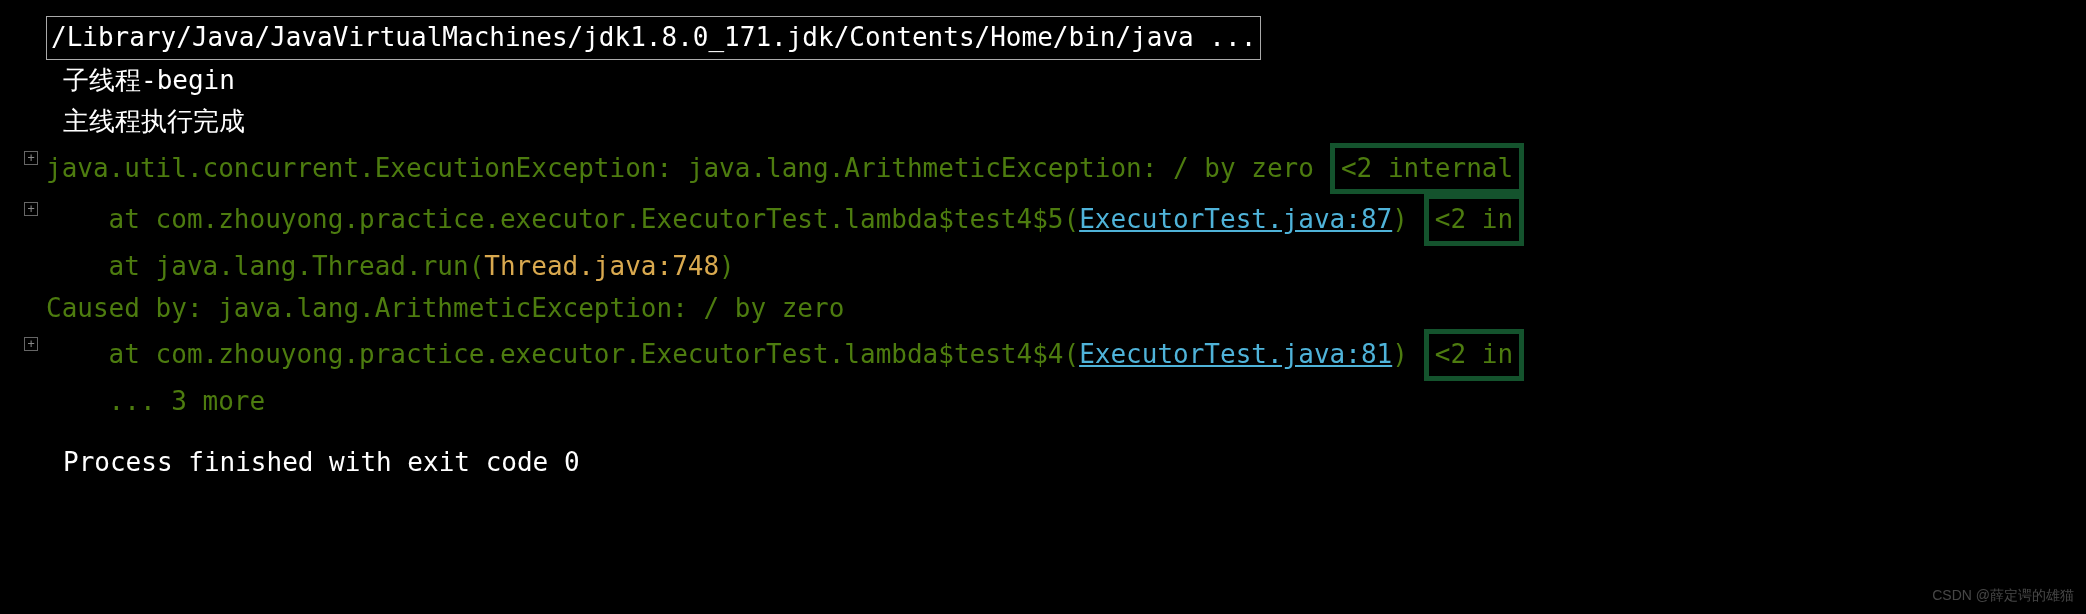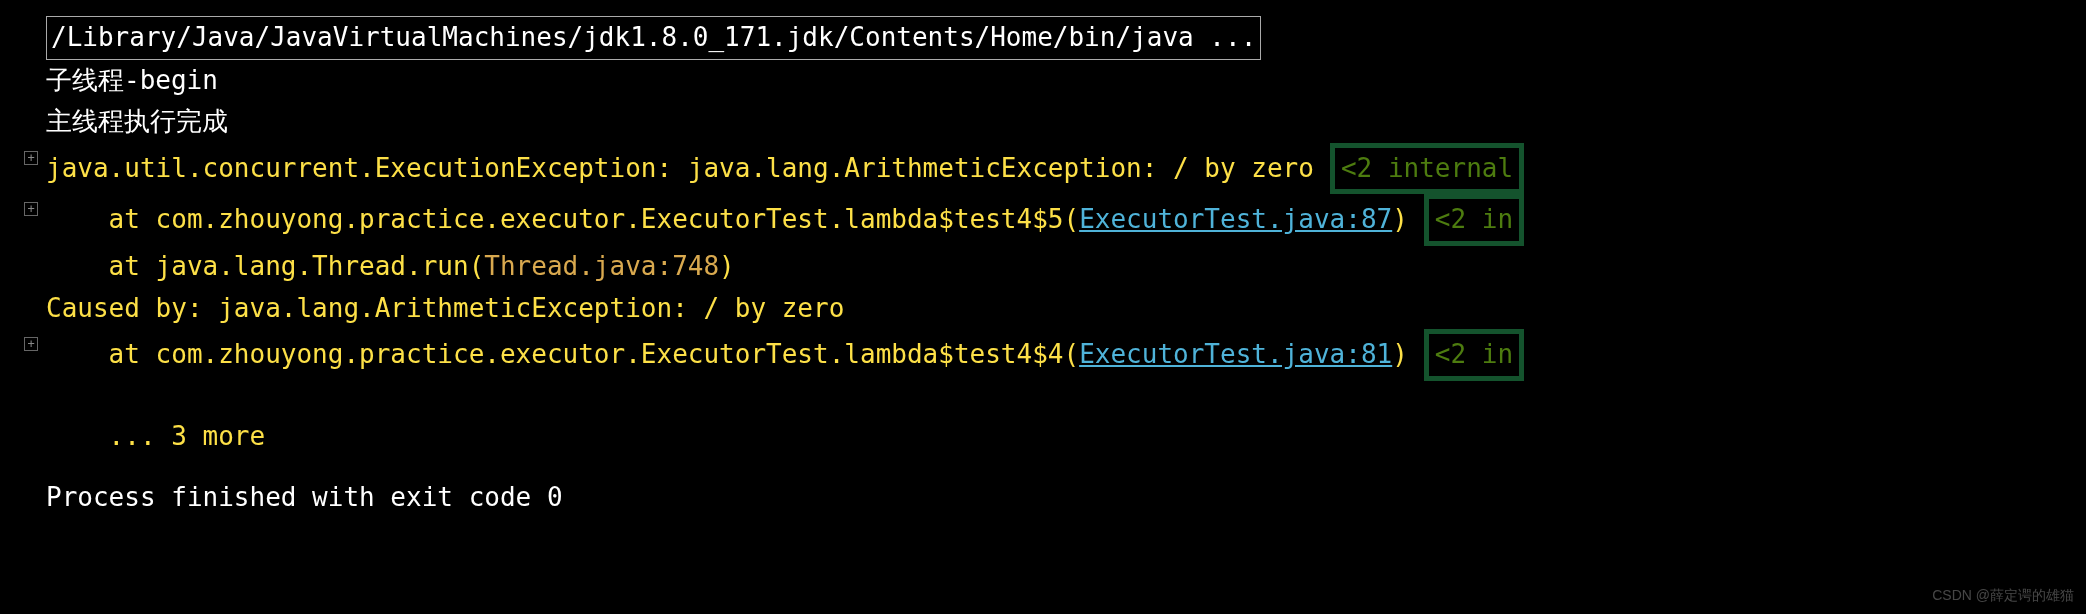--- a/index.html
+++ b/index.html
@@ -52,23 +52,24 @@
       align-items: center;
     }
     .header-line {
       border: 1px solid #aaaaaa;
       display: inline-block;
       padding: 0 4px;
       color: #ffffff;
     }
     .white-text {
       color: #ffffff;
+      margin-left: 17px;
     }
     .error-red {
-      color: #fde047;
+      color: #4d7c0f;
     }
     .link-blue {
       color: #4fb3d9;
       text-decoration: underline;
       cursor: pointer;
     }
     .link-yellow {
       color: #d9a94f;
       cursor: pointer;
     }
@@ -163,21 +164,21 @@
       <span class="error-red" style="white-space: pre;">    at com.zhouyong.practice.executor.ExecutorTest.lambda$test4$4(</span>
         <span class="link-blue">ExecutorTest.java:81</span>
         <span class="error-red">)</span>
       <span class="badge">&lt;2 in</span>
     </div>
   </div>
 
   <div class="line">
     <div class="gutter"></div>
     <div class="content">
-      <span class="error-red" style="white-space: pre; margin-top: 35px;">    ... 3 more</span>
+      <span class="error-red" style="white-space: pre;">    ... 3 more</span>
     </div>
   </div>
 
   <div class="spacer"></div>
 
   <div class="line">
     <div class="gutter"></div>
     <div class="content">
       <span class="white-text">Process finished with exit code 0</span>
     </div>

